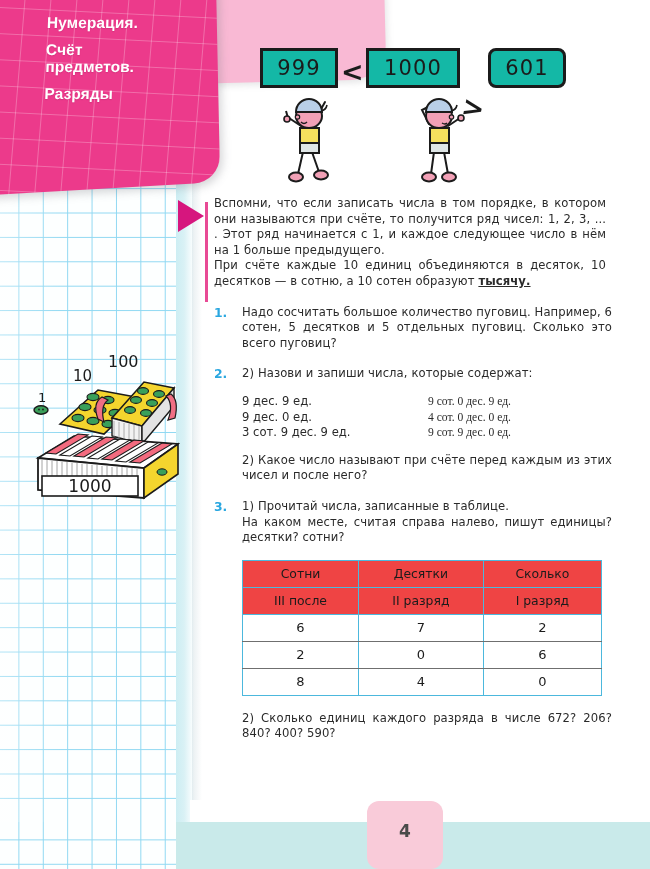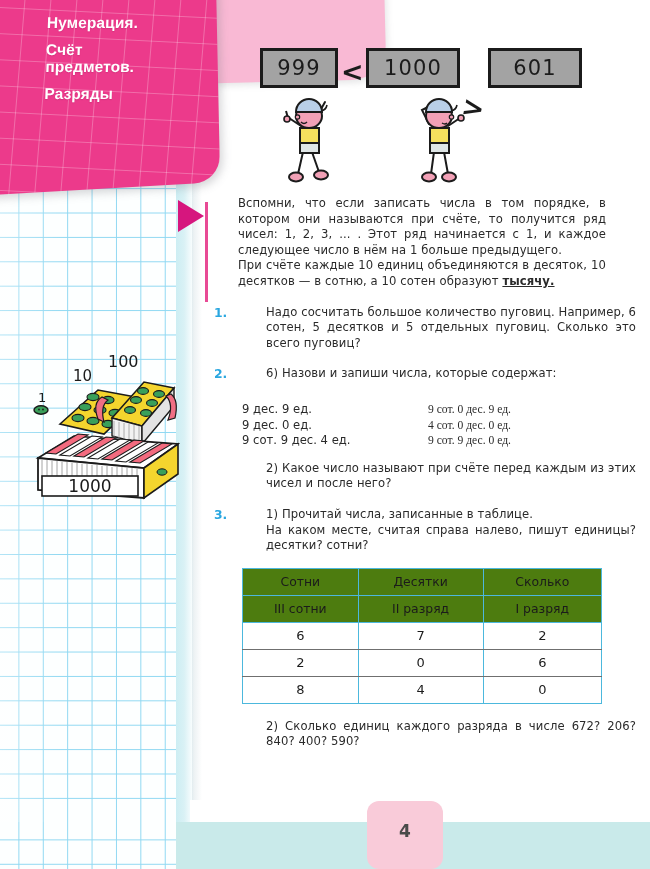--- a/index.html
+++ b/index.html
@@ -136,34 +136,34 @@
   
   #topscene {
     position: absolute;
     left: 200px;
     top: 36px;
     width: 450px;
     height: 160px;
   }
   .numcard {
     position: absolute;
-    background: #a3a3a3;
+    background: #14b8a6;
     border: 3.5px solid #1b1b1b;
     box-sizing: border-box;
     display: flex;
     align-items: center;
     justify-content: center;
     font-size: 21px;
     letter-spacing: 1.2px;
     color: #1b1b1b;
     font-family: "DejaVu Sans", sans-serif;
   }
   #card-999  { left: 60px;  top: 12px; width: 78px;  height: 40px; }
   #card-1000 { left: 166px; top: 12px; width: 94px;  height: 40px; }
-  #card-601  { left: 288px; top: 12px; width: 94px;  height: 40px; }
+  #card-601  { left: 288px; top: 12px; width: 78px;  height: 40px; border-radius: 8px; }
 
   .cmp-sign {
     position: absolute;
     font-size: 27px;
     font-weight: bold;
     color: #1b1b1b;
     font-family: "DejaVu Sans", sans-serif;
     line-height: 1;
   }
   #sign-lt { left: 141px; top: 22px; }
@@ -199,21 +199,20 @@
     top: 196px;
     width: 398px;
   }
   .para {
     font-size: 11.6px;
     line-height: 15.6px;
     text-align: justify;
     color: #2a2a2a;
     font-family: "DejaVu Sans", sans-serif;
     letter-spacing: 0.1px;
-    margin-left: 24px;
   }
   .para b { font-weight: bold; text-decoration: underline; }
   #intro-block { width: 392px; }
   #intro-block .para + .para { margin-top: 0; }
 
   .ex {
     position: relative;
     margin-top: 15px;
     padding-left: 28px;
   }
@@ -224,21 +223,21 @@
     color: #2aa7e0;
     font-weight: bold;
     font-size: 12.4px;
     font-family: "DejaVu Sans", sans-serif;
   }
   .ex-body { width: 370px; }
   .subpart { margin-top: 12px; }
 
   
   .numlist {
-    margin-top: 20px;
+    margin-top: 12px;
     width: 370px;
   }
   .numrow {
     display: flex;
     font-size: 11.6px;
     line-height: 15.6px;
     font-family: "DejaVu Sans", sans-serif;
     color: #2a2a2a;
   }
   .numrow .c1 { width: 186px; }
@@ -257,21 +256,21 @@
     font-size: 12.4px;
     color: #1b1b1b;
   }
   table.pv th, table.pv td {
     border: 1.6px solid #4cb8dd;
     text-align: center;
     height: 24px;
     font-weight: normal;
   }
   table.pv thead th {
-    background: #4d7c0f;
+    background: #ef4444;
   }
   table.pv tbody td {
     background: #ffffff;
     border-color: #6f6f6f;
     border-left-color: #4cb8dd;
     border-right-color: #4cb8dd;
     font-size: 13px;
   }
   table.pv tbody tr:last-child td { border-bottom-color: #4cb8dd; }
 
@@ -519,32 +518,32 @@
       <div class="para"><span>При счёте каждые 10 единиц объединяются в десяток, 10 десятков — в сотню, а 10 сотен образуют </span><b>тысячу.</b></div>
     </div>
 
     <div class="ex">
       <div class="ex-num">1.</div>
       <div class="ex-body para">Надо сосчитать большое количество пуговиц. Например, 6 сотен, 5 десятков и 5 отдельных пуговиц. Сколько это всего пуговиц?</div>
     </div>
 
     <div class="ex">
       <div class="ex-num">2.</div>
-      <div class="ex-body para">6) Назови и запиши числа, которые содержат:</div>
+      <div class="ex-body para">2) Назови и запиши числа, которые содержат:</div>
       <div class="numlist">
         <div class="numrow">
           <div class="c1">9 дес. 9 ед.</div>
           <div class="c2">9 сот. 0 дес. 9 ед.</div>
         </div>
         <div class="numrow">
           <div class="c1">9 дес. 0 ед.</div>
           <div class="c2">4 сот. 0 дес. 0 ед.</div>
         </div>
         <div class="numrow">
-          <div class="c1">9 сот. 9 дес. 4 ед.</div>
+          <div class="c1">3 сот. 9 дес. 9 ед.</div>
           <div class="c2">9 сот. 9 дес. 0 ед.</div>
         </div>
       </div>
       <div class="ex-body para subpart">2) Какое число называют при счёте перед каждым из этих чисел и после него?</div>
     </div>
 
     <div class="ex">
       <div class="ex-num">3.</div>
       <div class="ex-body para">1) Прочитай числа, записанные в таблице.</div>
       <div class="ex-body para">На каком месте, считая справа налево, пишут единицы? десятки? сотни?</div>
@@ -552,21 +551,21 @@
 
     <div id="pv-table-wrap">
       <table class="pv">
         <thead>
           <tr>
             <th>Сотни</th>
             <th>Десятки</th>
             <th>Сколько</th>
           </tr>
           <tr>
-            <th>III  сотни</th>
+            <th>III  после</th>
             <th>II  разряд</th>
             <th>I  разряд</th>
           </tr>
         </thead>
         <tbody>
           <tr>
             <td>6</td>
             <td>7</td>
             <td>2</td>
           </tr>

